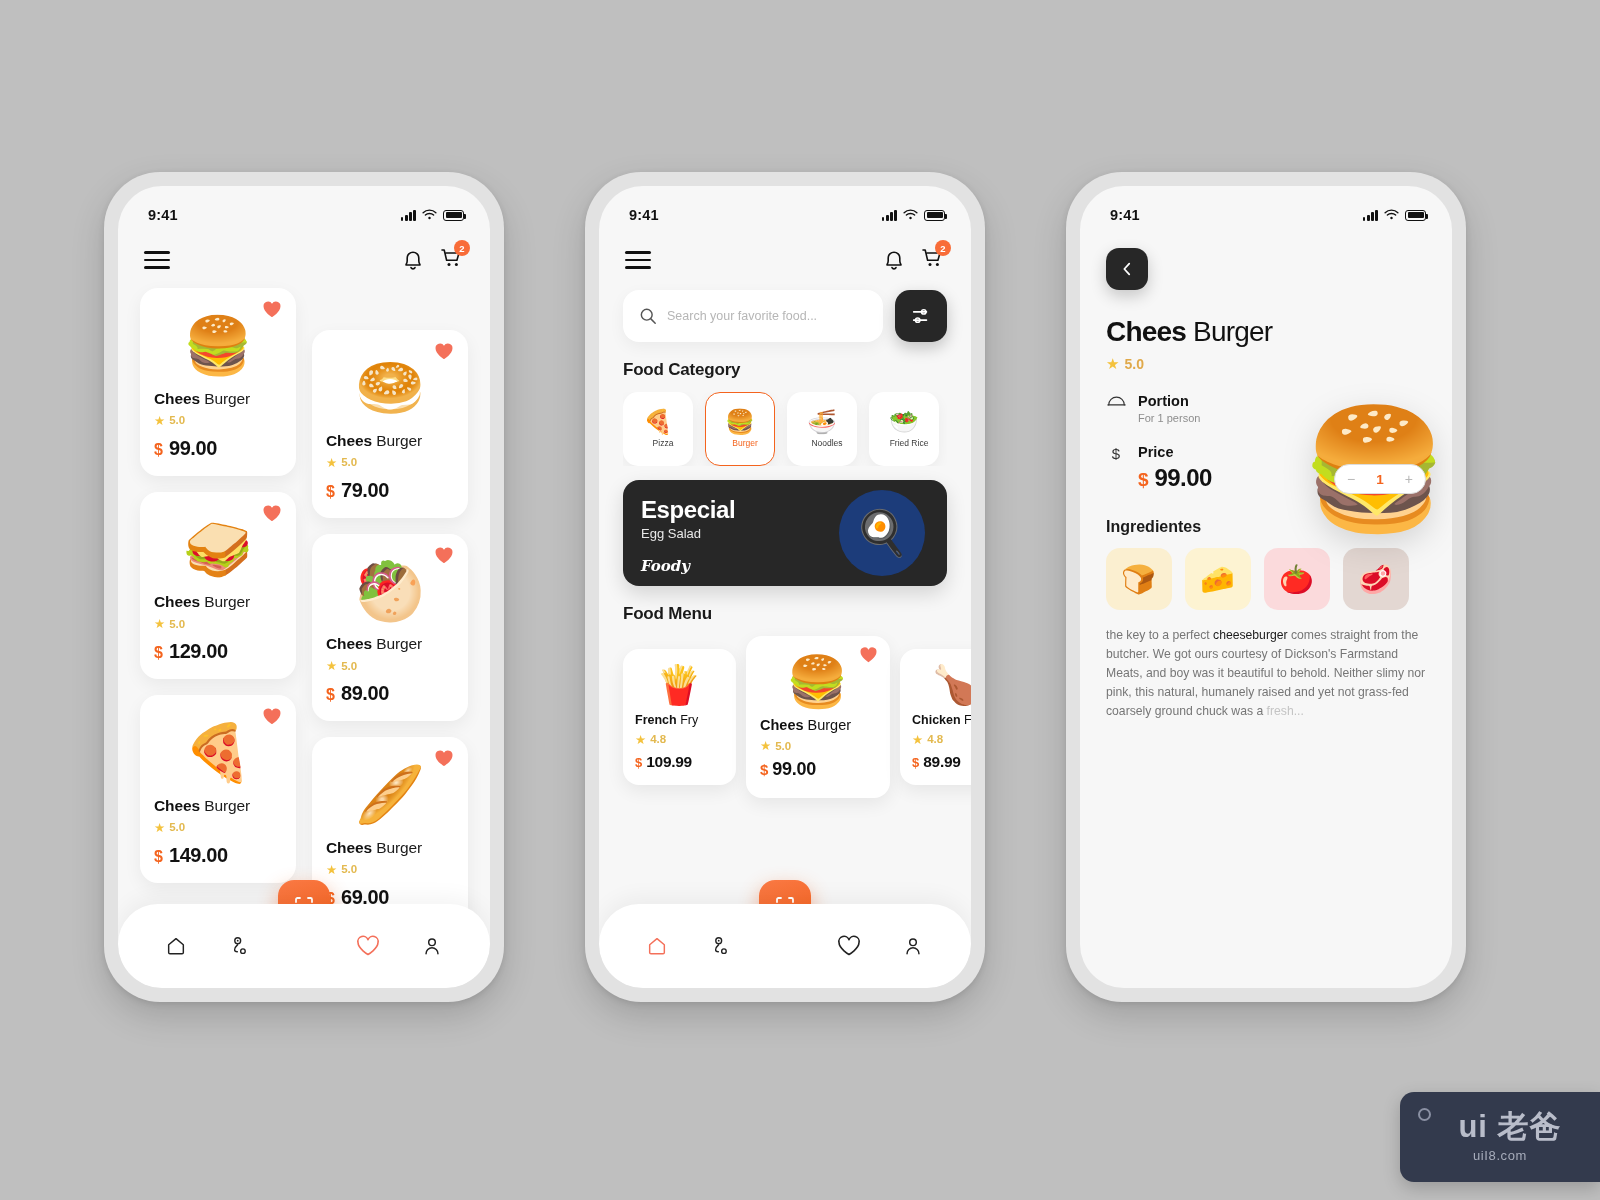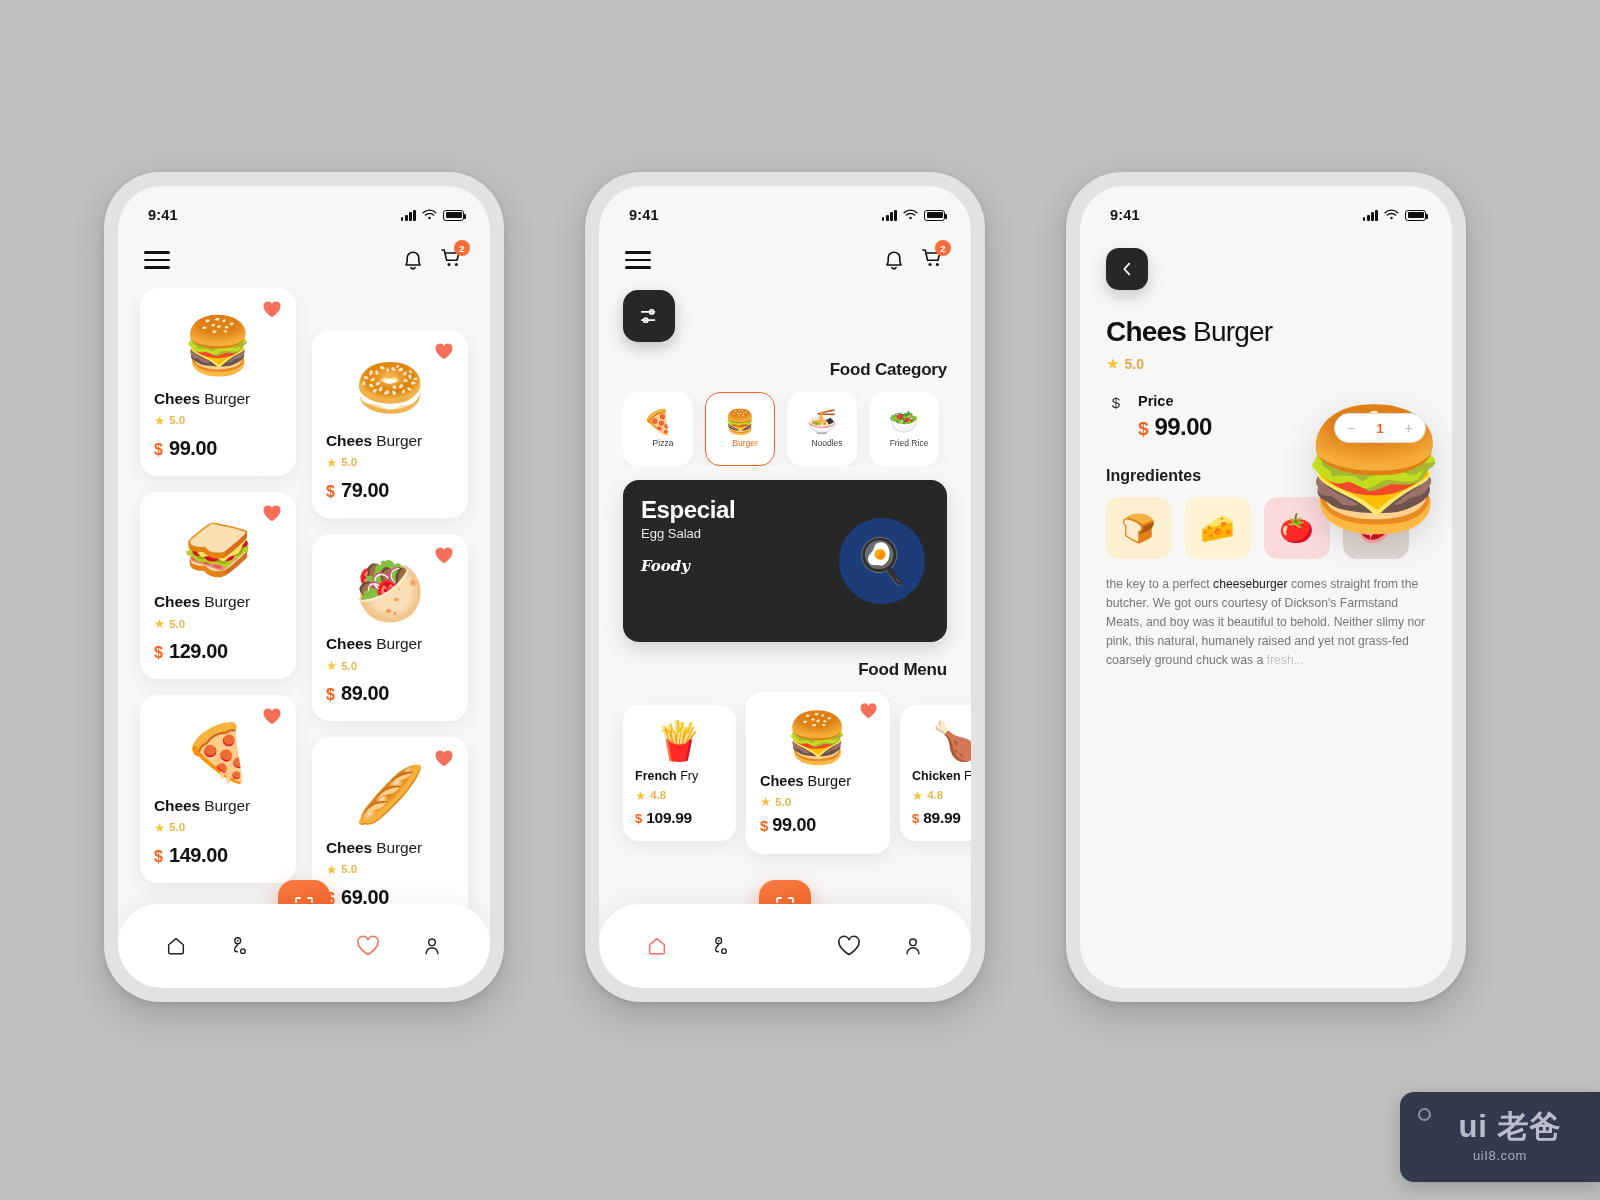--- a/index.html
+++ b/index.html
@@ -108,34 +108,34 @@
   .searchbox input {
     border:none; outline:none; background:transparent; flex:1;
     font-family:"Liberation Sans",sans-serif; font-size:12.5px; color:#6a6a6a;
   }
   .searchbox input::placeholder { color:#b6b6b6; }
   .filterbtn {
     width:52px; height:52px; border-radius:15px; background:#272727;
     display:flex; align-items:center; justify-content:center;
     box-shadow:0 6px 16px rgba(0,0,0,.22);
   }
-  .sect-title { font-size:17px; font-weight:700; color:#1a1a1a; margin: 18px 0 12px; letter-spacing:-.2px;text-align:right; }
+  .sect-title { font-size:17px; font-weight:700; color:#1a1a1a; margin: 18px 0 12px; letter-spacing:-.2px; }
   .catrow { display:flex; gap:12px; overflow:hidden; }
   .cat {
     min-width:70px; width:70px; height:74px; background:#fff; border-radius:15px;
     display:flex; flex-direction:column; align-items:center; justify-content:center; gap:4px;
     box-shadow: 0 5px 14px rgba(0,0,0,.05); flex:0 0 auto;
   }
   .cat .cemo { font-size:24px; line-height:1; }
   .cat .clabel { font-size:8.5px; color:#3a3a3a;padding-left:10px; }
   .cat.active { border:1.6px solid #F4641E; }
   .cat.active .clabel { color:#F4641E; }
 
   .banner {
-    margin-top:14px; height:162px; background:#272727; border-radius:16px;
+    margin-top:14px; height:106px; background:#272727; border-radius:16px;
     position:relative; overflow:hidden; padding: 16px 18px;
     box-shadow: 0 8px 20px rgba(0,0,0,.14);
   }
   .banner h3 { color:#fff; font-size:24px; font-weight:800; letter-spacing:-.4px; }
   .banner p { color:#e8e8e8; font-size:13px; margin-top:2px; }
   .banner .brand { color:#fff; font-size:15px; font-style:italic; font-weight:700; margin-top:16px;
                    font-family:"DejaVu Serif", serif; }
   .banner .bimg {
     position:absolute; right:22px; top:50%; transform:translateY(-50%);
     width:86px; height:86px; border-radius:50%; background:#1c3c7a;
@@ -468,20 +468,27 @@
                 <circle cx="16.4" cy="18.6" r="1.5" fill="#111"></circle>
             </svg>
             <div class="badge">2</div>
           </div>
         </div>
       </div>
 
       <div class="s2-body">
 
         <div class="searchrow">
+          <div class="searchbox">
+            <svg width="18" height="18" viewBox="0 0 20 20">
+                <circle cx="8.6" cy="8.6" r="6" fill="none" stroke="#555" stroke-width="1.6"></circle>
+                <path d="M13.2 13.2L18 18" stroke="#555" stroke-width="1.6" stroke-linecap="round"></path>
+              </svg>
+            <input type="text" placeholder="Search your favorite food..." style="">
+          </div>
           <div class="filterbtn">
             <svg width="22" height="22" viewBox="0 0 24 24">
               <path d="M4 7.5h14M4 16.5h14" stroke="#fff" stroke-width="1.7" stroke-linecap="round"></path>
               <circle cx="15" cy="7.5" r="2.4" fill="none" stroke="#fff" stroke-width="1.7"></circle>
               <circle cx="8.4" cy="16.5" r="2.4" fill="none" stroke="#fff" stroke-width="1.7"></circle>
             </svg>
           </div>
         </div>
 
         <div class="sect-title">Food Category</div>
@@ -632,20 +639,32 @@
         <div class="detail-title"><b>Chees</b><span> Burger</span></div>
 
         <div class="detail-rate">
           <span class="star">★</span>
           <span class="val">5.0</span>
         </div>
 
         <div class="hero">🍔</div>
 
 
+        <div class="info-row">
+          <span class="ic">
+            <svg width="19" height="14" viewBox="0 0 22 14">
+                <path d="M2 11.5a9 9 0 0118 0" fill="none" stroke="#333" stroke-width="1.3" stroke-linecap="round"></path>
+                <path d="M1 11.5h20" stroke="#333" stroke-width="1.3" stroke-linecap="round"></path>
+              </svg>
+          </span>
+          <div>
+            <div class="lbl">Portion</div>
+            <div class="sub">For 1 person</div>
+          </div>
+        </div>
 
         <div class="info-row" style="position:relative;">
           <span class="ic" style="font-size:15px;color:#333;">$</span>
           <div>
             <div class="lbl">Price</div>
             <div class="big-price">
               <span class="cur">$</span>
               <span class="amt">99.00</span>
             </div>
           </div>

